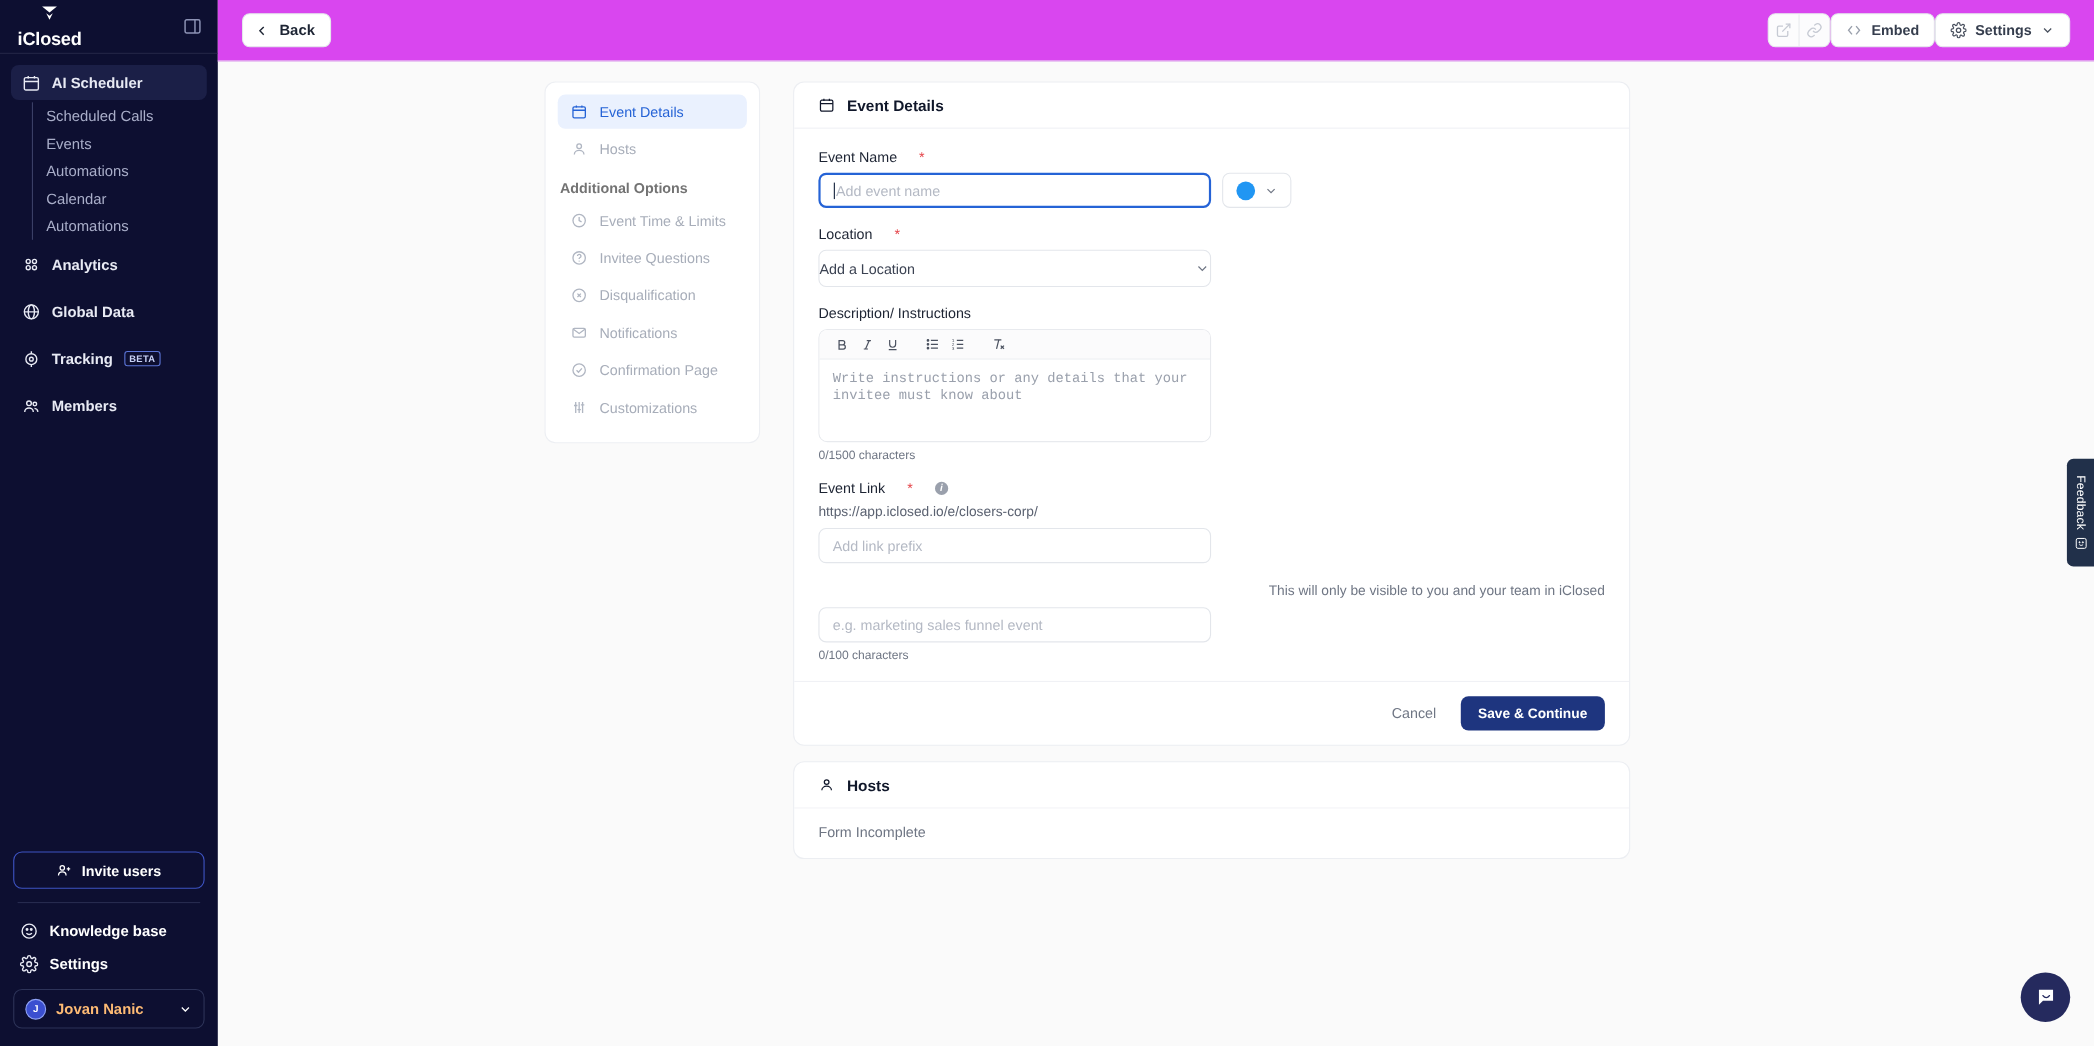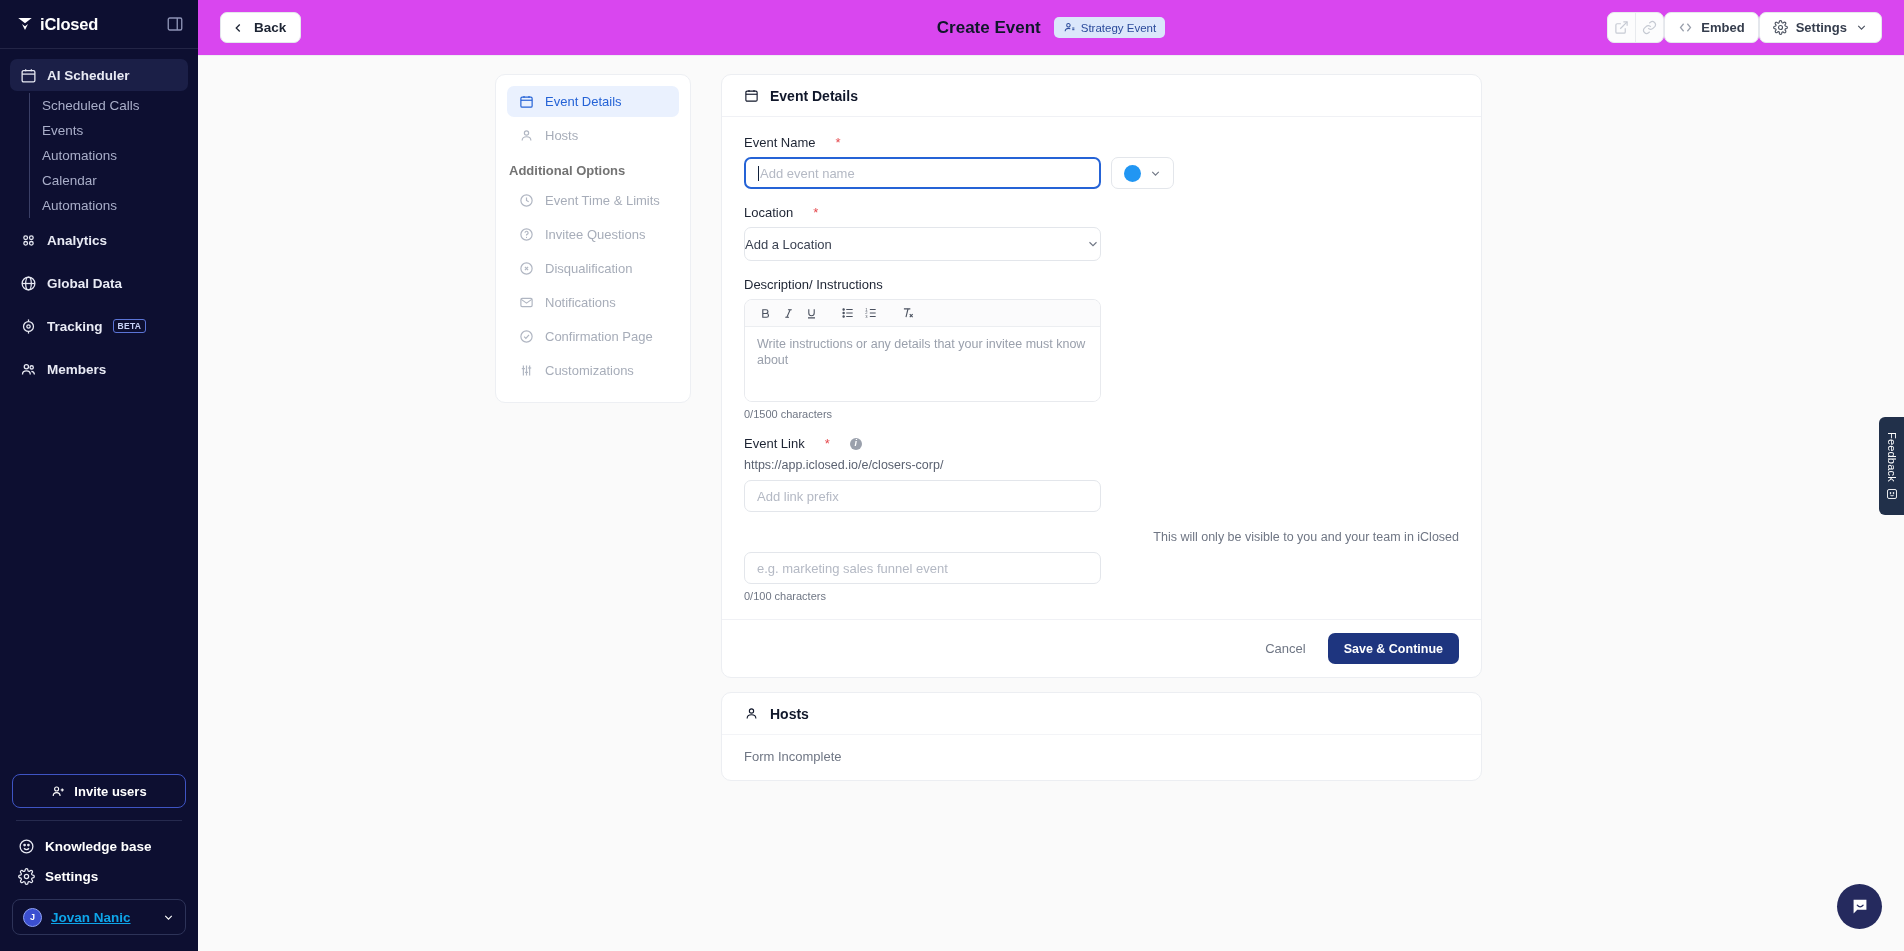--- a/index.html
+++ b/index.html
@@ -10,21 +10,21 @@
   }
   .app { display: flex; width: 1904px; height: 951px; position: relative; }
 
   
   .sidebar {
     width: 198px; height: 951px; background: #0d0f31;
     display: flex; flex-direction: column; flex: 0 0 198px; position: relative;
   }
   .sb-top { height: 48px; display: flex; align-items: center;
     justify-content: space-between; padding: 0 14px 0 16px; }
-  .brand { display: flex; align-items: center; gap: 6px; }
+  .brand { display: flex; align-items: center; gap: 6px; flex-direction: column; }
   .brand-logo { width: 18px; height: 18px; color: #ffffff; display: block; }
   .brand-name { color: #ffffff; font-size: 16.5px; font-weight: bold; letter-spacing: -0.2px; }
   .collapse-btn { width: 18px; height: 18px; color: #8d93b5; cursor: pointer; }
   .sb-sep { height: 1px; background: #232546; margin: 0; }
 
   .nav { padding: 10px 10px 0 10px; }
   .nav-item {
     display: flex; align-items: center; gap: 10px;
     height: 32px; padding: 0 10px; border-radius: 7px;
     color: #e8eaf4; font-size: 13.5px; font-weight: bold; cursor: pointer;
@@ -59,21 +59,21 @@
     display: flex; align-items: center; gap: 9px; height: 36px;
     border: 1px solid #2d3358; border-radius: 8px; padding: 0 10px;
     margin-top: 8px; cursor: pointer;
   }
   .avatar {
     width: 19px; height: 19px; border-radius: 50%; background: #3b4fd0;
     color: #ffffff; font-size: 9px; font-weight: bold;
     display: flex; align-items: center; justify-content: center; flex: 0 0 19px;
     border: 1px solid #8fa2f5;
   }
-  .user-name { color: #0ea5e9; font-size: 13.5px; font-weight: bold; flex: 1; text-decoration: underline; }
+  .user-name { color: #fdba74; font-size: 13.5px; font-weight: bold; flex: 1; }
 
   
   .main { flex: 1; height: 951px; background: #fafafa; display: flex; flex-direction: column; }
   .topbar {
     height: 56px; background: #d946ef; border-bottom: 1px solid #eceef2;
     display: flex; align-items: center; padding: 0 22px; flex: 0 0 56px; position: relative;
   }
   .back-btn {
     display: flex; align-items: center; gap: 9px; height: 31px; padding: 0 14px 0 10px;
     border: 1px solid #e4e7ec; border-radius: 7px; background: #fff;
@@ -147,21 +147,21 @@
     width: 63px; height: 32px; border: 1px solid #e3e6eb; border-radius: 7px;
     display: flex; align-items: center; justify-content: center; gap: 8px; cursor: pointer;
   }
   .swatch { width: 17px; height: 17px; border-radius: 50%; background: #2196f3; }
   .sel {
     width: 357px; height: 34px; border: 1px solid #e3e6eb; border-radius: 7px;
     display: flex; align-items: center; padding: 0 0; font-size: 13px;
     color: #3b4252; background: #fff; justify-content: space-between; cursor: pointer;
   }
   .fgap { height: 16px; }
-  .editor { width: 357px; border: 1px solid #e8eaee; border-radius: 8px; overflow: hidden; }
+  .editor { width: 357px; border: 1px solid #e8eaee; border-radius: 8px; overflow: hidden; font-family: Liberation Mono, monospace; }
   .etoolbar {
     height: 27px; background: #fbfbfc; border-bottom: 1px solid #eceef1;
     display: flex; align-items: center; gap: 3px; padding: 0 10px;
   }
   .etb {
     width: 20px; height: 20px; display: flex; align-items: center; justify-content: center;
     color: #4a515f; cursor: pointer; border-radius: 4px;
   }
   .etb.gapl { margin-left: 14px; }
   .earea {
@@ -338,32 +338,20 @@
   <div class="main">
 
     <div class="topbar">
       <div class="back-btn">
         <svg width="14" height="14" viewBox="0 0 24 24" fill="none" stroke="#1d2433" stroke-width="2.2">
             <polyline points="15 18 9 12 15 6"></polyline>
           </svg>
         <span>Back</span>
       </div>
 
-      <div class="title-wrap">
-        <span class="page-title">Create Event</span>
-        <span class="chip">
-          <svg width="13" height="13" viewBox="0 0 24 24" fill="none" stroke="#2b4b9b" stroke-width="1.9">
-            <circle cx="10" cy="8" r="3.2"></circle>
-              <path d="M4 19c0-3.2 2.7-5.4 6-5.4 1.3 0 2.5.3 3.5.9"></path>
-            <line x1="17" y1="13" x2="21" y2="13"></line>
-              <line x1="17" y1="16" x2="21" y2="16"></line>
-          </svg>
-          <span>Strategy Event</span>
-        </span>
-      </div>
 
       <div class="top-right">
         <div class="icon-group">
           <div>
             <svg width="15" height="15" viewBox="0 0 24 24" fill="none" stroke="currentColor" stroke-width="1.9">
               <path d="M18 13v6a2 2 0 0 1-2 2H5a2 2 0 0 1-2-2V8a2 2 0 0 1 2-2h6"></path>
               <polyline points="15 3 21 3 21 9"></polyline>
                 <line x1="10" y1="14" x2="21" y2="3"></line>
             </svg>
           </div>

